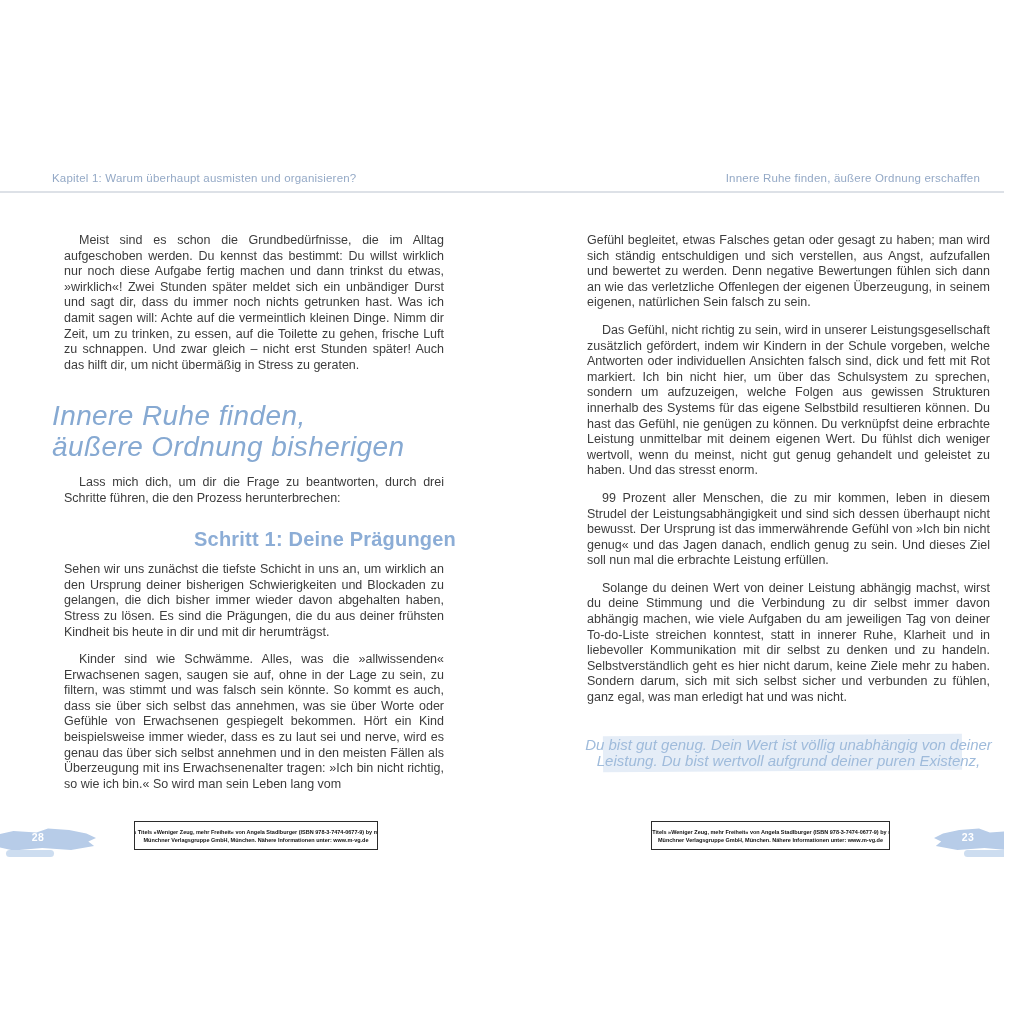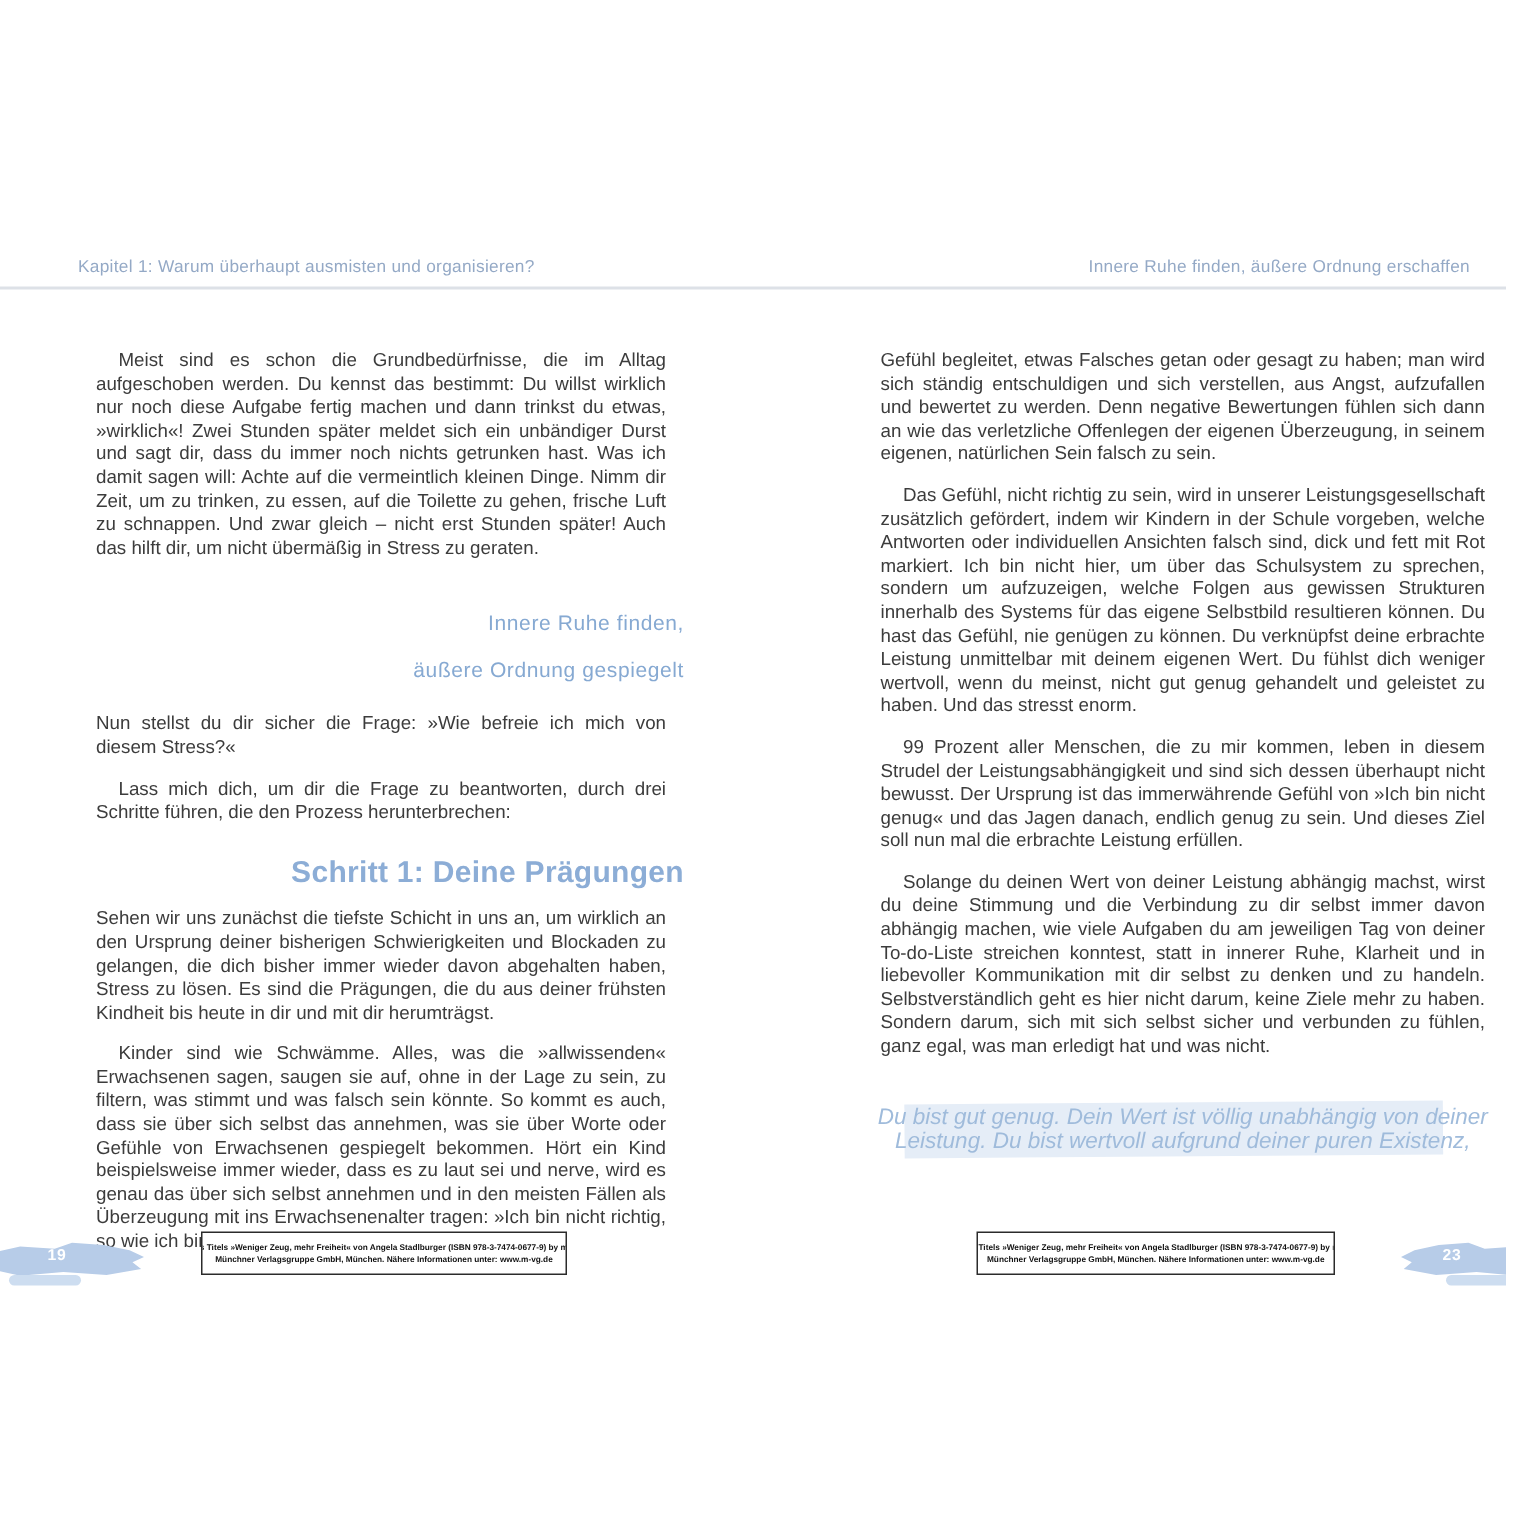--- a/index.html
+++ b/index.html
@@ -18,22 +18,22 @@
     position:absolute;top:191px;left:0;width:1024px;height:2px;background:#dde1e7;
   }
   
   .col{position:absolute;top:221px;font-size:12.5px;line-height:15.6px;
     text-align:justify;color:#3c3c3c;hyphens:auto;-webkit-hyphens:auto;}
   .col-left{left:52px;width:404px;}
   .col-right{left:575px;width:427px;}
   .para{margin:12px;}
   .indent{text-indent:15px;}
   .section-heading{
-    margin:27px 0 13px 0;text-align:right;font-size:14px;line-height:31px;
-    color:#86a9d2;font-weight:400;letter-spacing:.4px;text-indent:0;
+    margin:27px 0 13px 0;text-align:left;font-size:28px;line-height:31px;
+    color:#86a9d2;font-weight:400;letter-spacing:.4px;text-indent:0;font-style:italic;
   }
   .subheading{
     margin:25px 0 15px 0;font-size:20px;font-weight:bold;color:#8cadd6;
     letter-spacing:.2px;text-align:right;text-indent:0;
   }
   
   .pull-quote{
     position:relative;margin-top:31px;text-align:center;font-style:italic;
     font-size:15px;line-height:16.5px;color:#9fbbdb;
   }
@@ -80,23 +80,22 @@
 <div id="screenshot">
 
   <div class="running-header rh-left">Kapitel 1: Warum überhaupt ausmisten und organisieren?</div>
   <div class="running-header rh-right">Innere Ruhe finden, äußere Ordnung erschaffen</div>
   <div class="header-rule"></div>
 
   <div class="col col-left">
     <p class="para indent">Meist sind es schon die Grundbedürfnisse, die im Alltag aufgeschoben werden. Du kennst das bestimmt: Du willst wirklich nur noch diese Aufgabe fertig machen und dann trinkst du etwas, »wirklich«! Zwei Stunden später meldet sich ein unbändiger Durst und sagt dir, dass du immer noch nichts getrunken hast. Was ich damit sagen will: Achte auf die vermeintlich kleinen Dinge. Nimm dir Zeit, um zu trinken, zu essen, auf die Toilette zu gehen, frische Luft zu schnappen. Und zwar gleich – nicht erst Stunden später! Auch das hilft dir, um nicht übermäßig in Stress zu geraten.</p>
     <div class="section-heading">
       <div>Innere Ruhe finden,</div>
-      <div>äußere Ordnung gespiegelt</div>
+      <div>äußere Ordnung bisherigen</div>
     </div>
-    <p class="para">Nun stellst du dir sicher die Frage: »Wie befreie ich mich von diesem Stress?«</p>
     <p class="para indent">Lass mich dich, um dir die Frage zu beantworten, durch drei Schritte führen, die den Prozess herunterbrechen:</p>
     <div class="subheading">Schritt 1: Deine Prägungen</div>
     <p class="para">Sehen wir uns zunächst die tiefste Schicht in uns an, um wirklich an den Ursprung deiner bisherigen Schwierigkeiten und Blockaden zu gelangen, die dich bisher immer wieder davon abgehalten haben, Stress zu lösen. Es sind die Prägungen, die du aus deiner frühsten Kindheit bis heute in dir und mit dir herumträgst.</p>
     <p class="para indent">Kinder sind wie Schwämme. Alles, was die »allwissenden« Erwachsenen sagen, saugen sie auf, ohne in der Lage zu sein, zu filtern, was stimmt und was falsch sein könnte. So kommt es auch, dass sie über sich selbst das annehmen, was sie über Worte oder Gefühle von Erwachsenen gespiegelt bekommen. Hört ein Kind beispielsweise immer wieder, dass es zu laut sei und nerve, wird es genau das über sich selbst annehmen und in den meisten Fällen als Überzeugung mit ins Erwachsenenalter tragen: »Ich bin nicht richtig, so wie ich bin.« So wird man sein Leben lang vom</p>
   </div>
 
   <div class="col col-right">
     <p class="para">Gefühl begleitet, etwas Falsches getan oder gesagt zu haben; man wird sich ständig entschuldigen und sich verstellen, aus Angst, aufzufallen und bewertet zu werden. Denn negative Bewertungen fühlen sich dann an wie das verletzliche Offenlegen der eigenen Überzeugung, in seinem eigenen, natürlichen Sein falsch zu sein.</p>
     <p class="para indent">Das Gefühl, nicht richtig zu sein, wird in unserer Leistungsgesellschaft zusätzlich gefördert, indem wir Kindern in der Schule vorgeben, welche Antworten oder individuellen Ansichten falsch sind, dick und fett mit Rot markiert. Ich bin nicht hier, um über das Schulsystem zu sprechen, sondern um aufzuzeigen, welche Folgen aus gewissen Strukturen innerhalb des Systems für das eigene Selbstbild resultieren können. Du hast das Gefühl, nie genügen zu können. Du verknüpfst deine erbrachte Leistung unmittelbar mit deinem eigenen Wert. Du fühlst dich weniger wertvoll, wenn du meinst, nicht gut genug gehandelt und geleistet zu haben. Und das stresst enorm.</p>
     <p class="para indent">99 Prozent aller Menschen, die zu mir kommen, leben in diesem Strudel der Leistungsabhängigkeit und sind sich dessen überhaupt nicht bewusst. Der Ursprung ist das immerwährende Gefühl von »Ich bin nicht genug« und das Jagen danach, endlich genug zu sein. Und dieses Ziel soll nun mal die erbrachte Leistung erfüllen.</p>
@@ -112,19 +111,19 @@
     <div class="imprint-line">© 2025 des Titels »Weniger Zeug, mehr Freiheit« von Angela Stadlburger (ISBN 978-3-7474-0677-9) by mvg Verlag,</div>
     <div class="imprint-line">Münchner Verlagsgruppe GmbH, München. Nähere Informationen unter: www.m-vg.de</div>
   </div>
   <div class="imprint-box imprint-right">
     <div class="imprint-line">© 2025 des Titels »Weniger Zeug, mehr Freiheit« von Angela Stadlburger (ISBN 978-3-7474-0677-9) by mvg Verlag,</div>
     <div class="imprint-line">Münchner Verlagsgruppe GmbH, München. Nähere Informationen unter: www.m-vg.de</div>
   </div>
 
   <div class="brush brush-left"></div>
   <div class="brush-smudge smudge-left"></div>
-  <div class="page-number pn-left">19</div>
+  <div class="page-number pn-left">28</div>
 
   <div class="brush brush-right"></div>
   <div class="brush-smudge smudge-right"></div>
   <div class="page-number pn-right">23</div>
 
 </div>
 
 </body></html>

